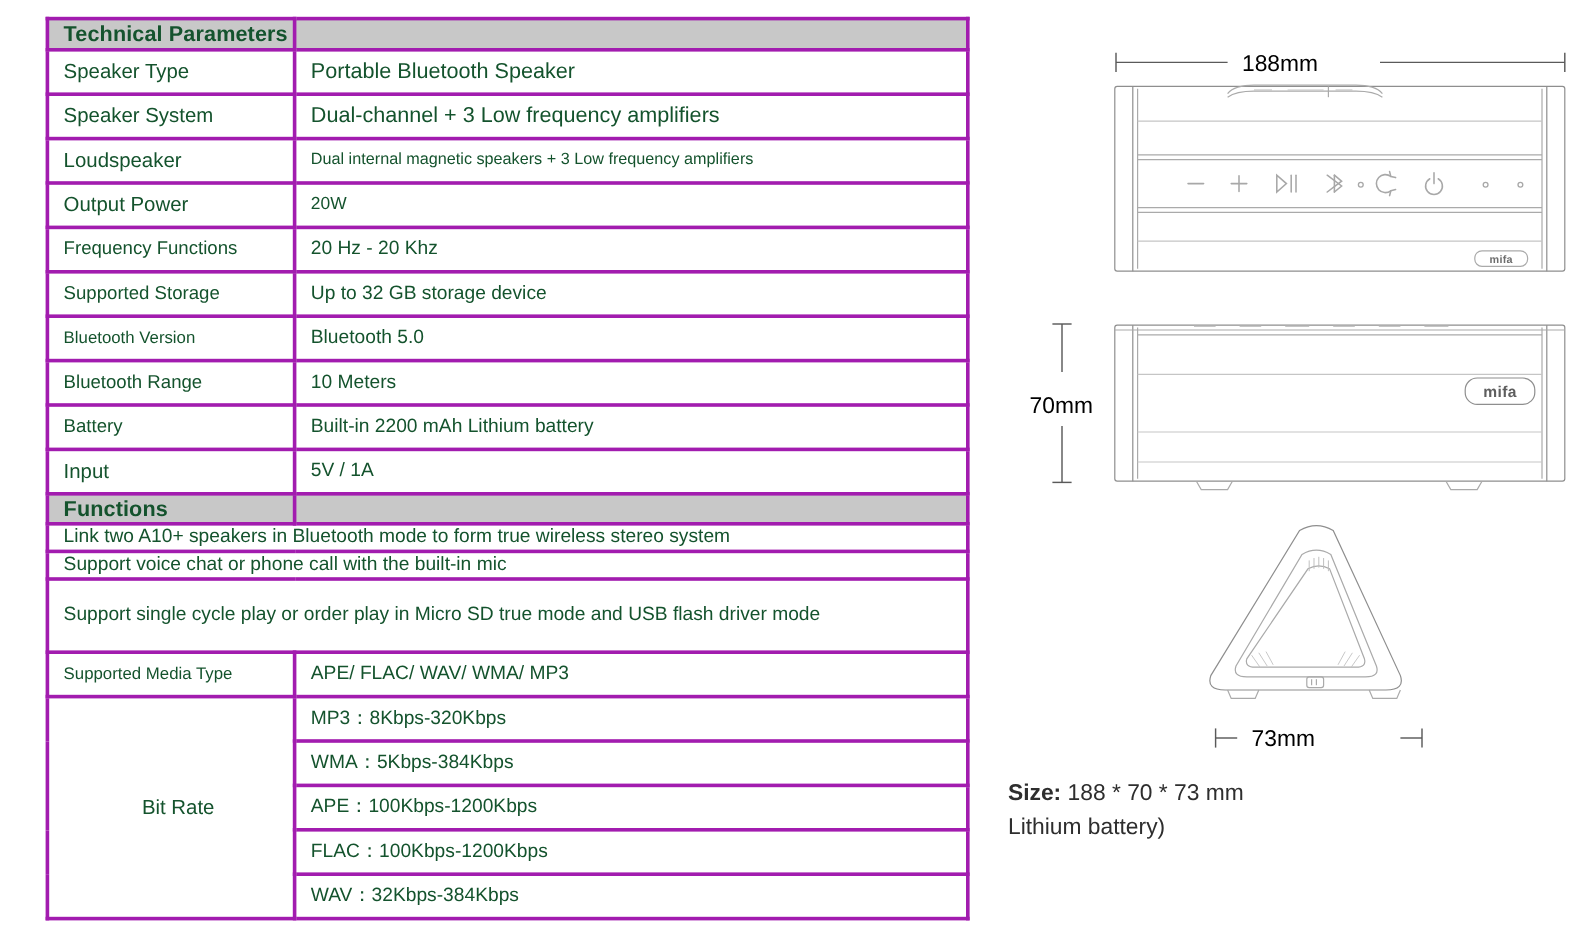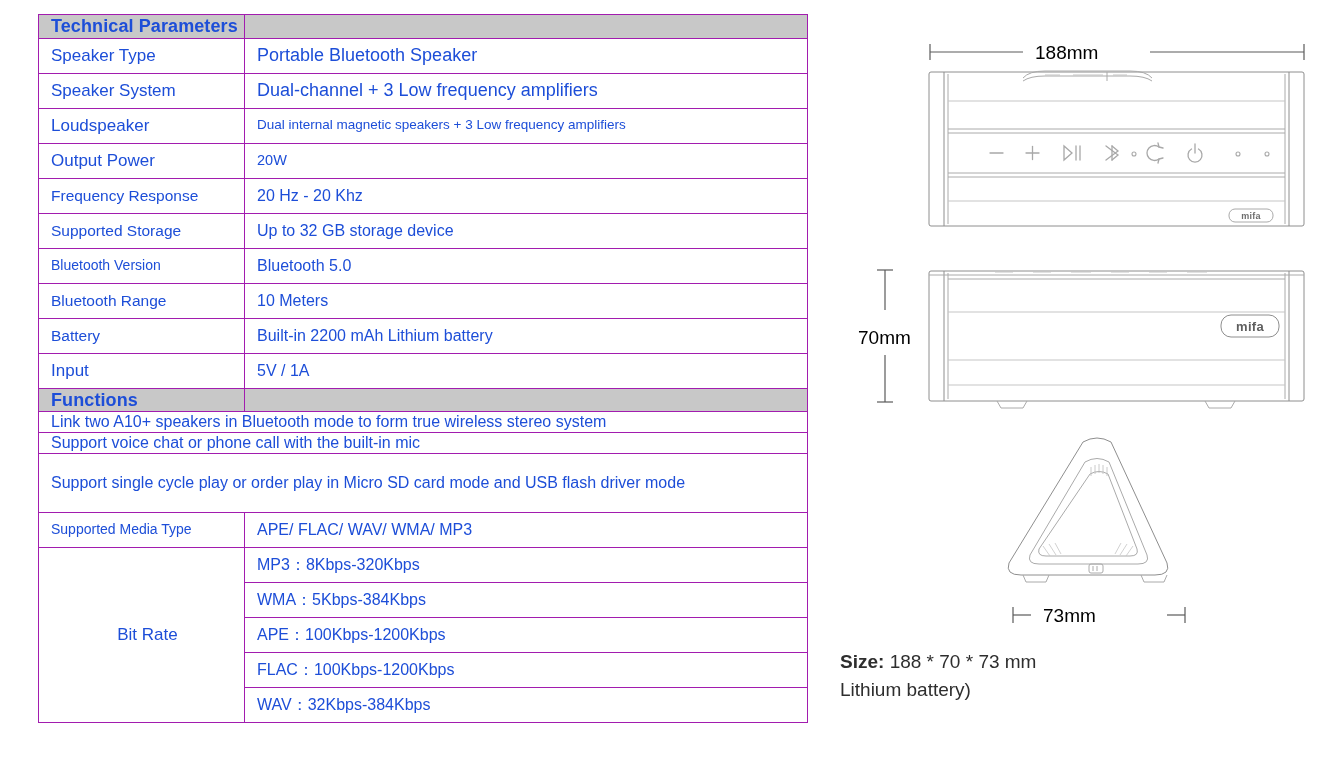--- a/index.html
+++ b/index.html
@@ -22,23 +22,23 @@
     left: 38px;
     top: 14px;
     width: 770px;
   }
   table.spec {
     border-collapse: collapse;
     width: 100%;
     table-layout: fixed;
   }
   table.spec td {
-    border: 1px solid #a21caf;
+    border: 3px solid #a21caf;
     padding: 0 0 0 12px;
-    color: #1d4ed8;
+    color: #14532d;
     vertical-align: middle;
     background: #fff;
     line-height: 1.25;
   }
   col.c-label { width: 206px; }
   col.c-value { width: auto; }
 
   tr.row-std td { height: 34px; }
 
   td.section-head {
@@ -124,21 +124,21 @@
       </tr>
       <tr class="row-std">
         <td class="lbl-lg">Loudspeaker</td>
         <td class="val-xs">Dual internal magnetic speakers + 3 Low frequency amplifiers</td>
       </tr>
       <tr class="row-std">
         <td class="lbl-lg">Output Power</td>
         <td class="val-sm">20W</td>
       </tr>
       <tr class="row-std">
-        <td class="lbl-md">Frequency Response</td>
+        <td class="lbl-md">Frequency Functions</td>
         <td class="val-md">20 Hz - 20 Khz</td>
       </tr>
       <tr class="row-std">
         <td class="lbl-md">Supported Storage</td>
         <td class="val-md">Up to 32 GB storage device</td>
       </tr>
       <tr class="row-std">
         <td class="lbl-sm">Bluetooth Version</td>
         <td class="val-md">Bluetooth 5.0</td>
       </tr>
@@ -160,21 +160,21 @@
         <td class="section-head-blank"></td>
       </tr>
 
       <tr>
         <td class="func" colspan="2">Link two A10+ speakers in Bluetooth mode to form true wireless stereo system</td>
       </tr>
       <tr>
         <td class="func" colspan="2">Support voice chat or phone call with the built-in mic</td>
       </tr>
       <tr>
-        <td class="func func-2line" colspan="2">Support single cycle play or order play in Micro SD card mode and USB flash driver mode</td>
+        <td class="func func-2line" colspan="2">Support single cycle play or order play in Micro SD true mode and USB flash driver mode</td>
       </tr>
 
       <tr class="row-std">
         <td class="lbl-sm">Supported Media Type</td>
         <td class="val-md">APE/ FLAC/ WAV/ WMA/ MP3</td>
       </tr>
 
       <tr class="bitrate-row">
         <td class="bitrate-label" rowspan="5">Bit Rate</td>
         <td class="val-md">MP3：8Kbps-320Kbps</td>

